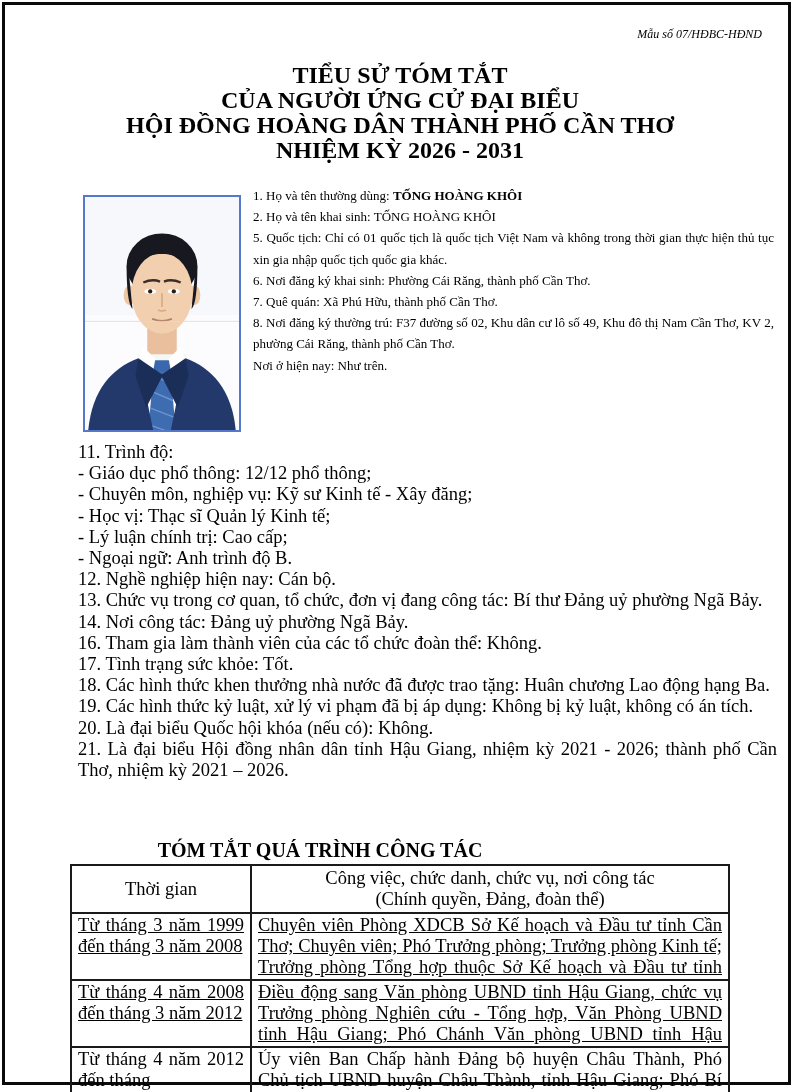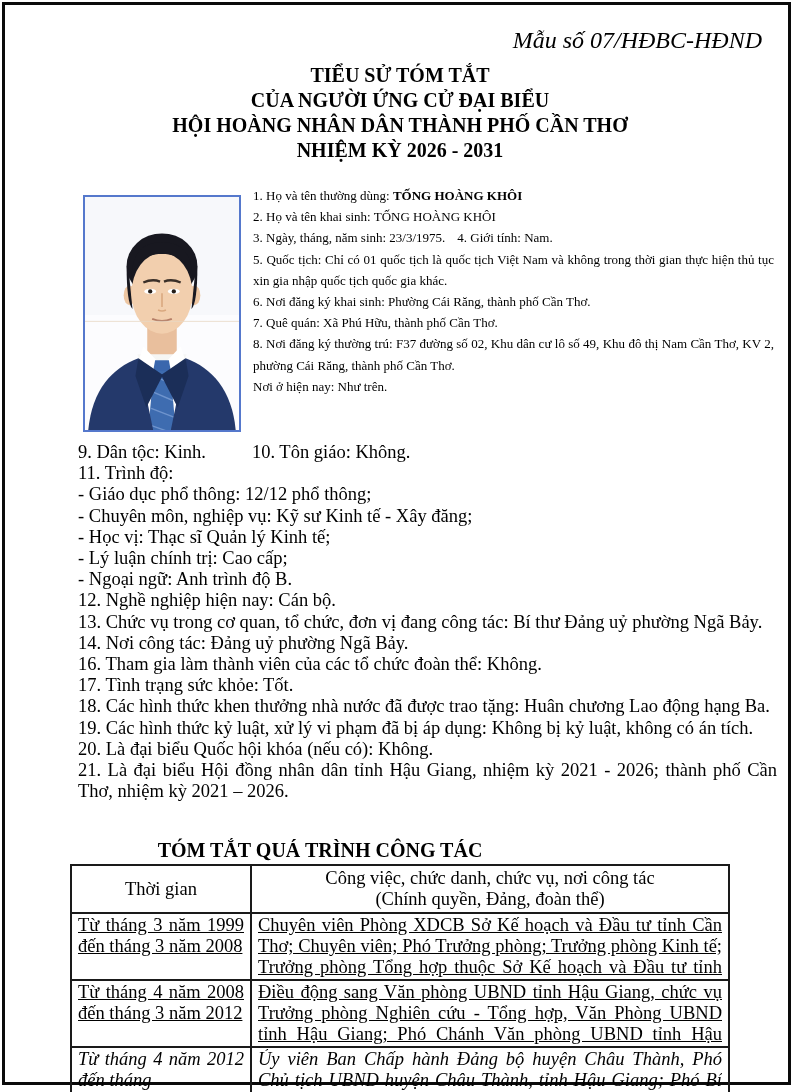--- a/index.html
+++ b/index.html
@@ -12,25 +12,25 @@
     overflow:hidden;
   }
   .page-frame {
     position:absolute; left:2px; top:2px;
     width:789px; height:1083px;
     border:3px solid #0a0a0a;
     pointer-events:none;
   }
   .form-code {
     position:absolute; top:27px; right:38px;
-    font-style:italic; font-size:24px; font-weight:bold; font-weight:normal;
+    font-style:italic; font-size:12px; font-weight:bold; font-weight:normal;
   }
   .doc-title {
     position:absolute; top:63px; left:0; width:800px;
-    text-align:center; font-weight:bold; font-size:20px; line-height:25px;
+    text-align:center; font-weight:bold; font-size:24px; line-height:25px;
   }
   .photo-frame {
     position:absolute; left:83px; top:195px;
     width:158px; height:237px;
     border:2px solid #5578cc;
     background:#fbfbfd;
   }
   .photo-frame svg { display:block; width:100%; height:100%; }
   .info-right {
     position:absolute; left:253px; top:185px; width:521px;
@@ -58,33 +58,33 @@
     vertical-align:top;
     padding:1px 6px;
   }
   table.career th {
     font-weight:normal; text-align:center; vertical-align:middle;
     padding:2px 6px;
   }
   table.career .col-time { width:180px;margin-top:8px; }
   table.career td { text-align:justify; }
   .cell-clip-3 { max-height:63px; overflow:hidden;text-decoration:underline; }
-  .cell-clip-2 { max-height:42px; overflow:hidden;font-style:italic; }
+  .cell-clip-2 { max-height:42px; overflow:hidden; }
 </style>
 </head>
 <body>
 
 <div class="page-frame"></div>
 
 <div class="form-code">Mẫu số 07/HĐBC-HĐND</div>
 
 <div class="doc-title">
   <div>TIỂU SỬ TÓM TẮT</div>
   <div>CỦA NGƯỜI ỨNG CỬ ĐẠI BIỂU</div>
-  <div>HỘI HOÀNG NHÂN DÂN THÀNH PHỐ CẦN THƠ</div>
+  <div>HỘI ĐỒNG HOÀNG DÂN THÀNH PHỐ CẦN THƠ</div>
   <div>NHIỆM KỲ 2026 - 2031</div>
 </div>
 
 <div class="photo-frame">
   <svg viewBox="0 0 158 237" preserveAspectRatio="xMidYMid slice" aria-hidden="true">
     <rect width="158" height="237" fill="#fcfcfe"></rect>
     <rect x="0" y="0" width="158" height="120" fill="#f7f8fb"></rect>
 
     <path d="M64 122 h30 v40 h-30 z" fill="#e9bf9d"></path>
 
@@ -124,30 +124,28 @@
     <path d="M4 237 C8 196 28 174 55 164 L70 237 Z" fill="#24396b"></path>
     <path d="M154 237 C150 196 130 174 103 164 L88 237 Z" fill="#24396b"></path>
     <path d="M55 164 L80 181 L63 214 L52 182 Z" fill="#1b2e58"></path>
     <path d="M103 164 L78 181 L95 214 L106 182 Z" fill="#1b2e58"></path>
   </svg>
 </div>
 
 <div class="info-right">
   <div><span>1. Họ và tên thường dùng: </span><span class="bold">TỐNG HOÀNG KHÔI</span></div>
   <div>2. Họ và tên khai sinh: TỐNG HOÀNG KHÔI</div>
-  <div><span>3. Ngày, tháng, năm sinh: 23/3/1975.</span><span class="sp10">4. Giới tính:  Nam.</span></div>
   <div>5. Quốc tịch: Chỉ có 01 quốc tịch là quốc tịch Việt Nam và không trong thời gian thực hiện thủ tục xin gia nhập quốc tịch quốc gia khác.</div>
   <div>6. Nơi đăng ký khai sinh: Phường Cái Răng, thành phố Cần Thơ.</div>
   <div>7. Quê quán: Xã Phú Hữu, thành phố Cần Thơ.</div>
   <div>8. Nơi đăng ký thường trú: F37 đường số 02, Khu dân cư lô số 49, Khu đô thị Nam Cần Thơ, KV 2, phường Cái Răng, thành phố Cần Thơ.</div>
   <div>Nơi ở hiện nay: Như trên.</div>
 </div>
 
 <div class="info-full">
-  <div><span>9. Dân tộc: Kinh.</span><span class="sp46">10. Tôn giáo: Không.</span></div>
   <div>11. Trình độ:</div>
   <div>- Giáo dục phổ thông: 12/12 phổ thông;</div>
   <div>- Chuyên môn, nghiệp vụ: Kỹ sư Kinh tế - Xây đăng;</div>
   <div>- Học vị: Thạc sĩ Quản lý Kinh tế;</div>
   <div>- Lý luận chính trị: Cao cấp;</div>
   <div>- Ngoại ngữ: Anh trình độ B.</div>
   <div>12. Nghề nghiệp hiện nay: Cán bộ.</div>
   <div>13. Chức vụ trong cơ quan, tổ chức, đơn vị đang công tác: Bí thư Đảng uỷ phường Ngã Bảy.</div>
   <div>14. Nơi công tác: Đảng uỷ phường Ngã Bảy.</div>
   <div>16. Tham gia làm thành viên của các tổ chức đoàn thể: Không.</div>

